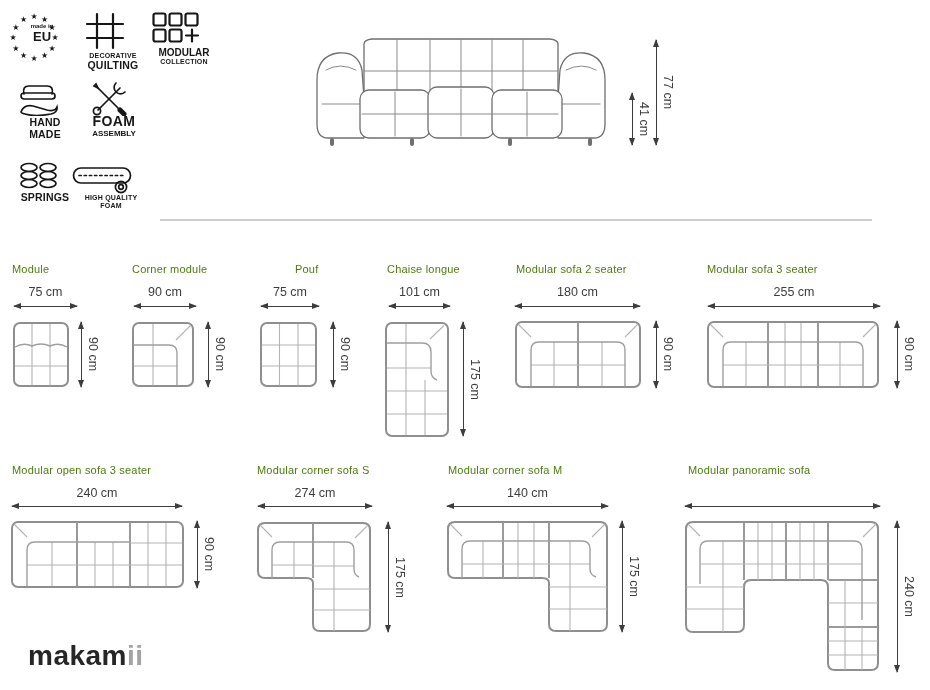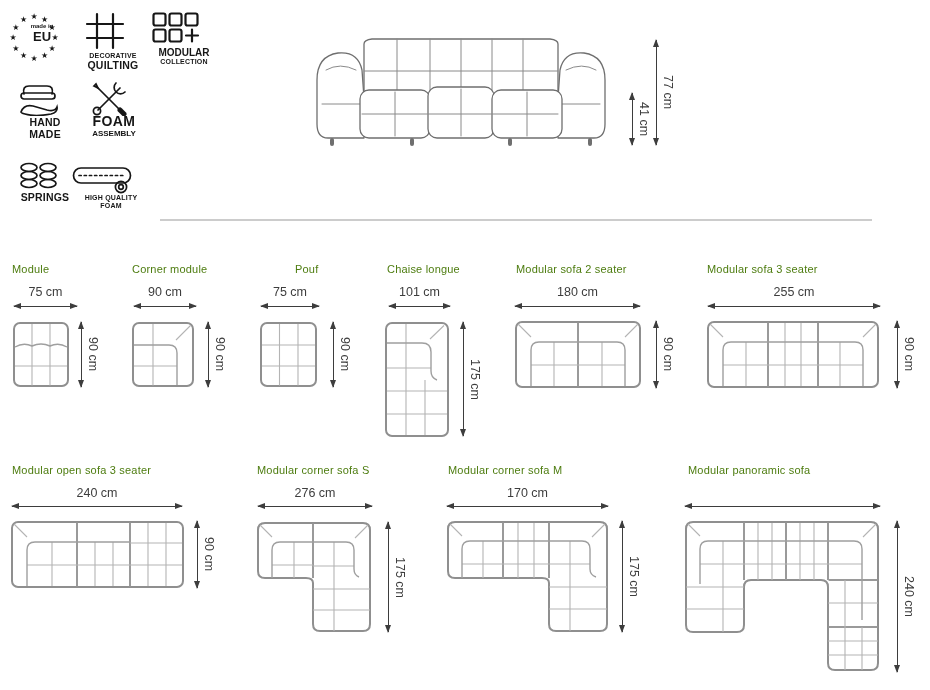--- a/index.html
+++ b/index.html
@@ -274,35 +274,35 @@
     <line class="dv" x1="120" y1="2.5" x2="120" y2="66.5"></line>
     <path class="il" d="M4,4 L17,17 M42,22 V66 M85,22 V66 M103,22 V66 M138,3 V66 M156,3 V66 M17,45 H172 M120,23 H172"></path>
     <path class="bl" d="M17,66 V30 Q17,22 25,22 L120,22"></path>
   </svg>
   <div class="varrow" style="left:197px;top:521px;height:67px;"></div>
   <div class="vdim" style="left:202px;top:521px;height:67px;">
     <span>90 cm</span>
   </div>
 
   <div class="lbl" style="left:257px;top:464px;">Modular corner sofa S</div>
-  <div class="hdim" style="left:258px;top:486px;width:114px;">276 cm</div>
+  <div class="hdim" style="left:258px;top:486px;width:114px;">274 cm</div>
   <div class="harrow" style="left:258px;top:506px;width:114px;"></div>
   <svg class="draw" style="left:256px;top:521px;" width="117" height="112" viewBox="0 0 117 112">
     <path class="ol" d="M9,2 L107,2 Q114,2 114,9 L114,103 Q114,110 107,110 L64,110 Q57,110 57,103 L57,62 Q57,57 50,57 L9,57 Q2,57 2,50 L2,9 Q2,2 9,2 Z"></path>
     <line class="dv" x1="57" y1="2.5" x2="57" y2="57"></line>
     <path class="il" d="M4,4 L16,16 M112,4 L99,17 M38,21 V57 M16,44 H57 M78,21 V110 M57,45 H98 M57,68 H114 M57,89 H114"></path>
     <path class="bl" d="M16,57 V29 Q16,21 24,21 L90,21 Q98,21 98,29 L98,48 Q98,54 103,56"></path>
   </svg>
   <div class="varrow" style="left:388px;top:522px;height:110px;"></div>
   <div class="vdim" style="left:393px;top:522px;height:110px;">
     <span>175 cm</span>
   </div>
 
   <div class="lbl" style="left:448px;top:464px;">Modular corner sofa M</div>
-  <div class="hdim" style="left:447px;top:486px;width:161px;">170 cm</div>
+  <div class="hdim" style="left:447px;top:486px;width:161px;">140 cm</div>
   <div class="harrow" style="left:447px;top:506px;width:161px;"></div>
   <svg class="draw" style="left:446px;top:520px;" width="164" height="113" viewBox="0 0 164 113">
     <path class="ol" d="M9,2 L154,2 Q161,2 161,9 L161,104 Q161,111 154,111 L110,111 Q103,111 103,104 L103,63 Q103,58 96,58 L9,58 Q2,58 2,51 L2,9 Q2,2 9,2 Z"></path>
     <line class="dv" x1="57" y1="2.5" x2="57" y2="58"></line>
     <line class="dv" x1="103" y1="2.5" x2="103" y2="58"></line>
     <path class="il" d="M4,4 L16,16 M159,4 L146,17 M37,21 V58 M72,3 V58 M88,3 V58 M16,44 H144 M124,21 V111 M103,67 H161 M103,89 H161"></path>
     <path class="bl" d="M16,58 V29 Q16,21 24,21 L136,21 Q144,21 144,29 L144,49 Q144,55 150,57"></path>
   </svg>
   <div class="varrow" style="left:622px;top:521px;height:111px;"></div>
   <div class="vdim" style="left:627px;top:521px;height:111px;">
@@ -319,14 +319,17 @@
     <line class="dv" x1="144.5" y1="60" x2="193.5" y2="60"></line>
     <line class="dv" x1="144.5" y1="107" x2="193.5" y2="107"></line>
     <path class="il" d="M4,4 L16,16 M192,4 L179,17 M39,21 V112 M16,44 H178 M2,67 H60 M2,89 H60 M74,3 V60 M88,3 V60 M116,3 V60 M130,3 V60 M144,83 H194 M161,60 V150 M178,107 V150 M144,121 H194 M144,135 H194"></path>
     <path class="bl" d="M16,64 V29 Q16,21 24,21 L170,21 Q178,21 178,29 V100"></path>
   </svg>
   <div class="varrow" style="left:897px;top:521px;height:151px;"></div>
   <div class="vdim" style="left:902px;top:521px;height:151px;">
     <span>240 cm</span>
   </div>
 
+  <div class="logo" style="left:28px;top:640px;">
+    <span class="m1">makam</span><span class="m2">ii</span>
+  </div>
 
 </div>
 
 </body></html>

